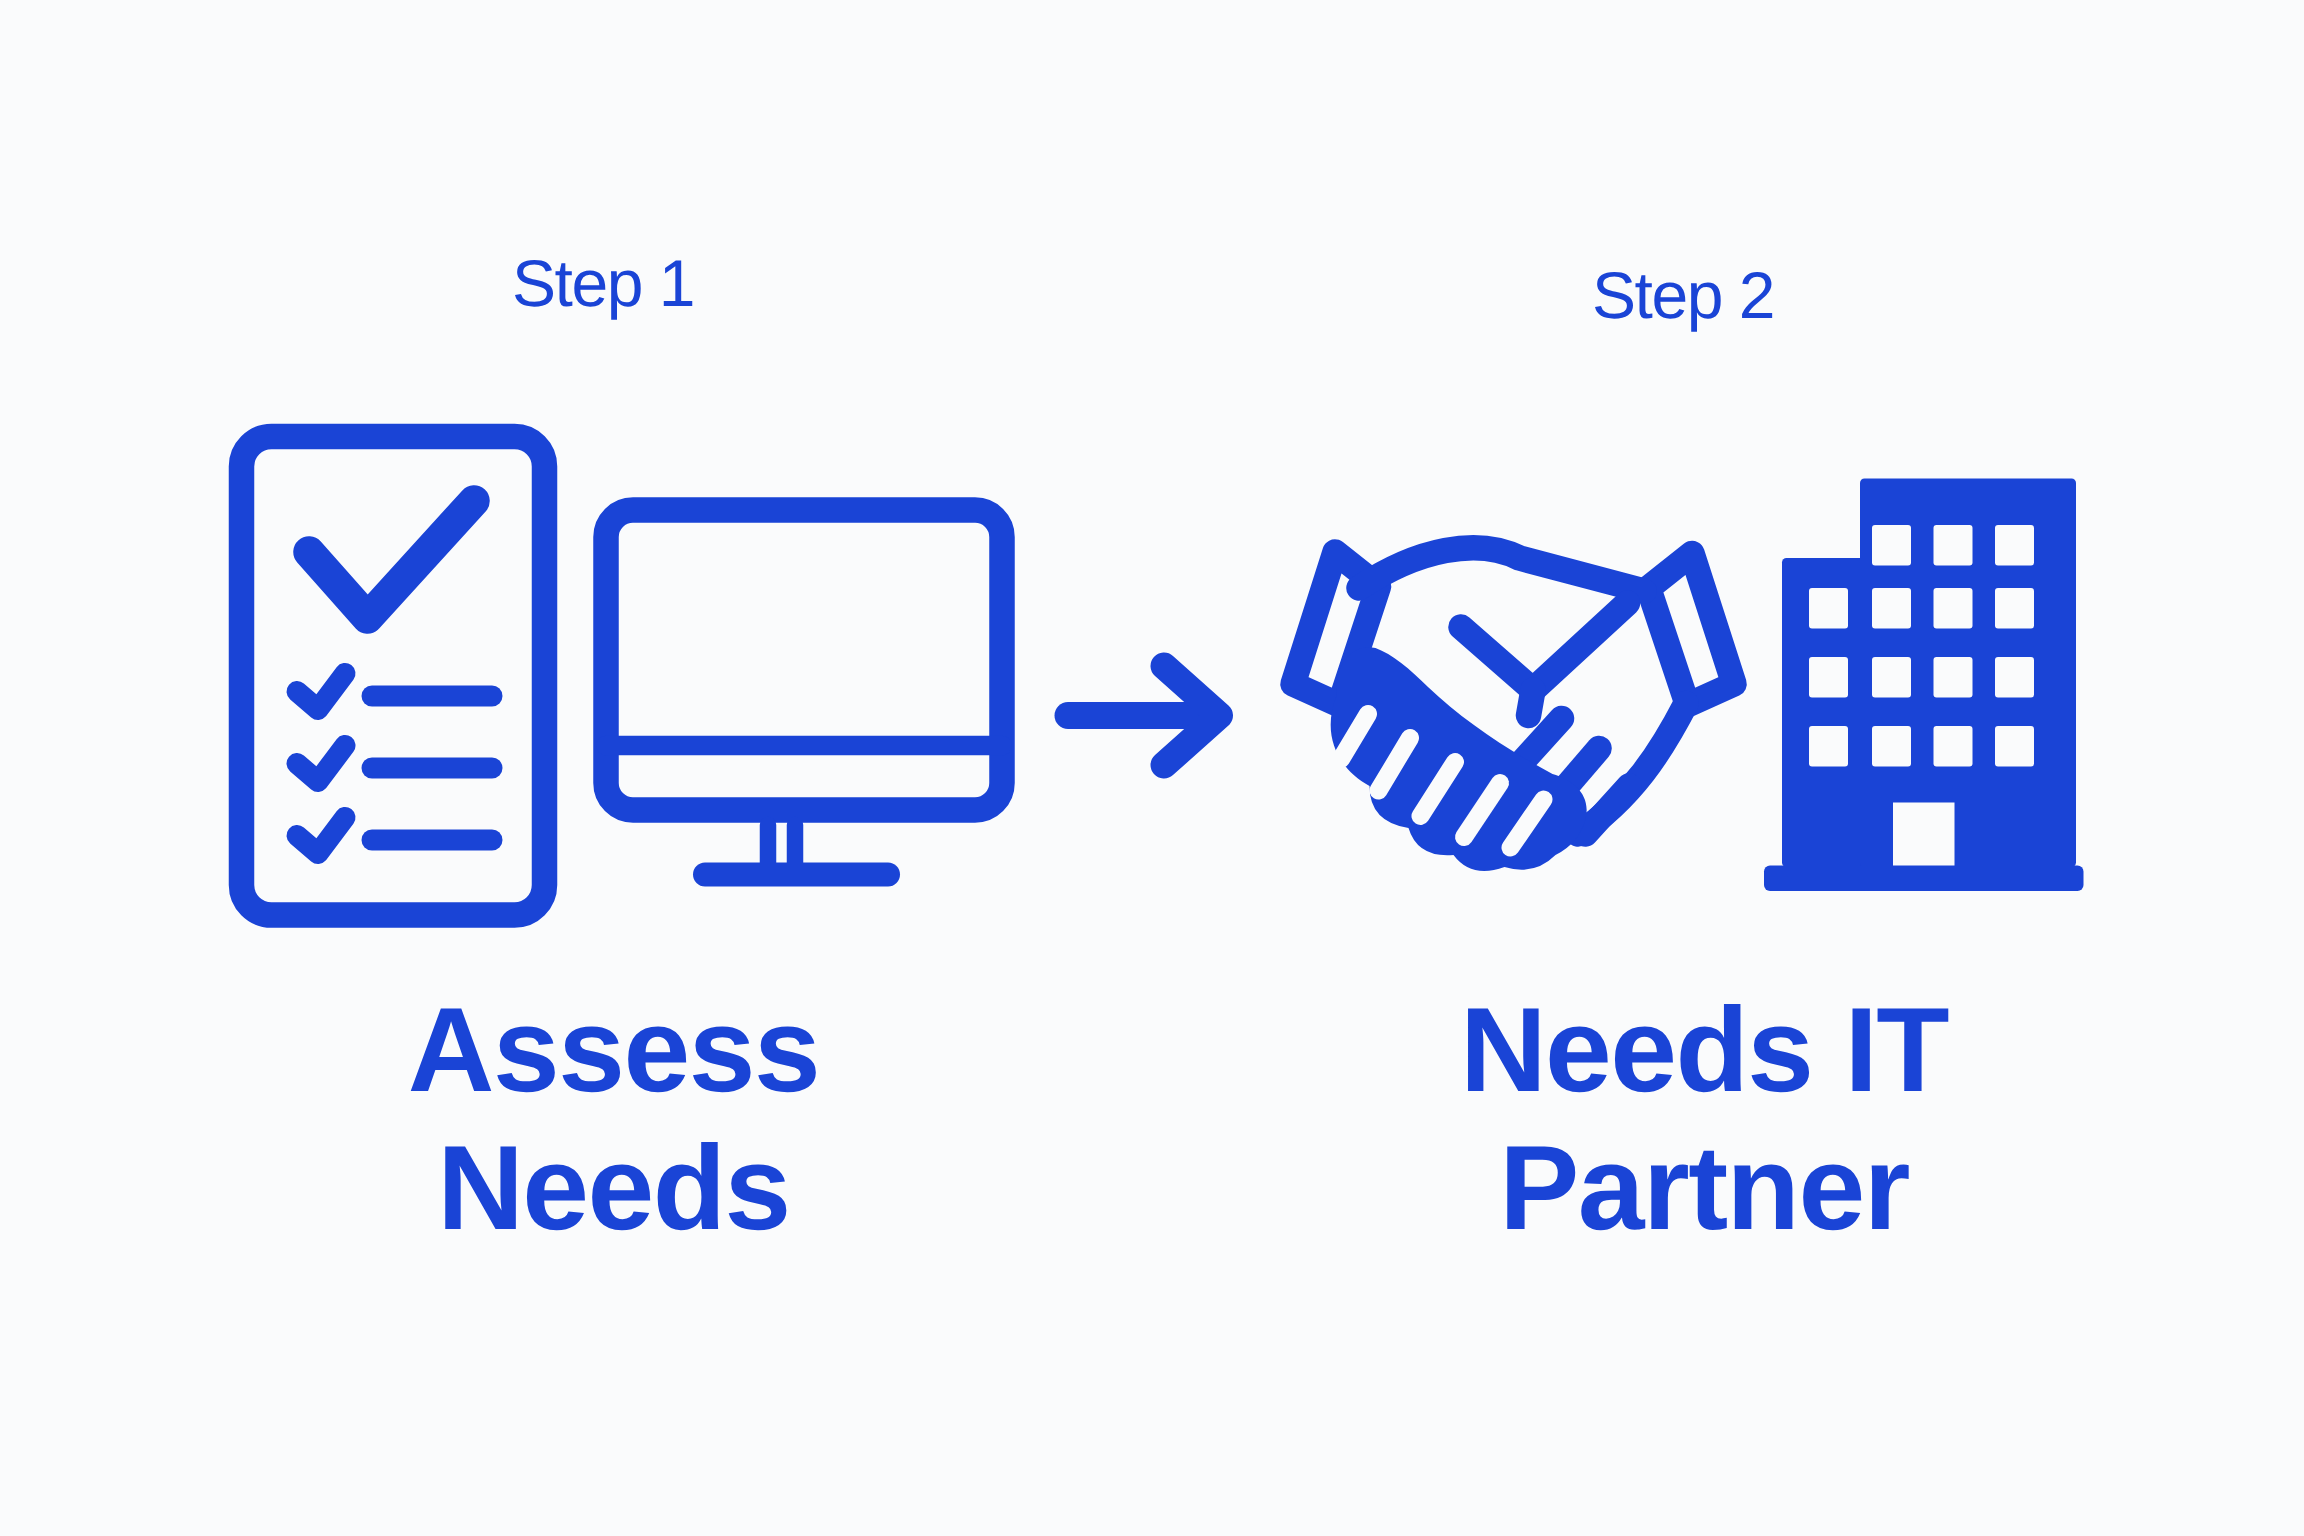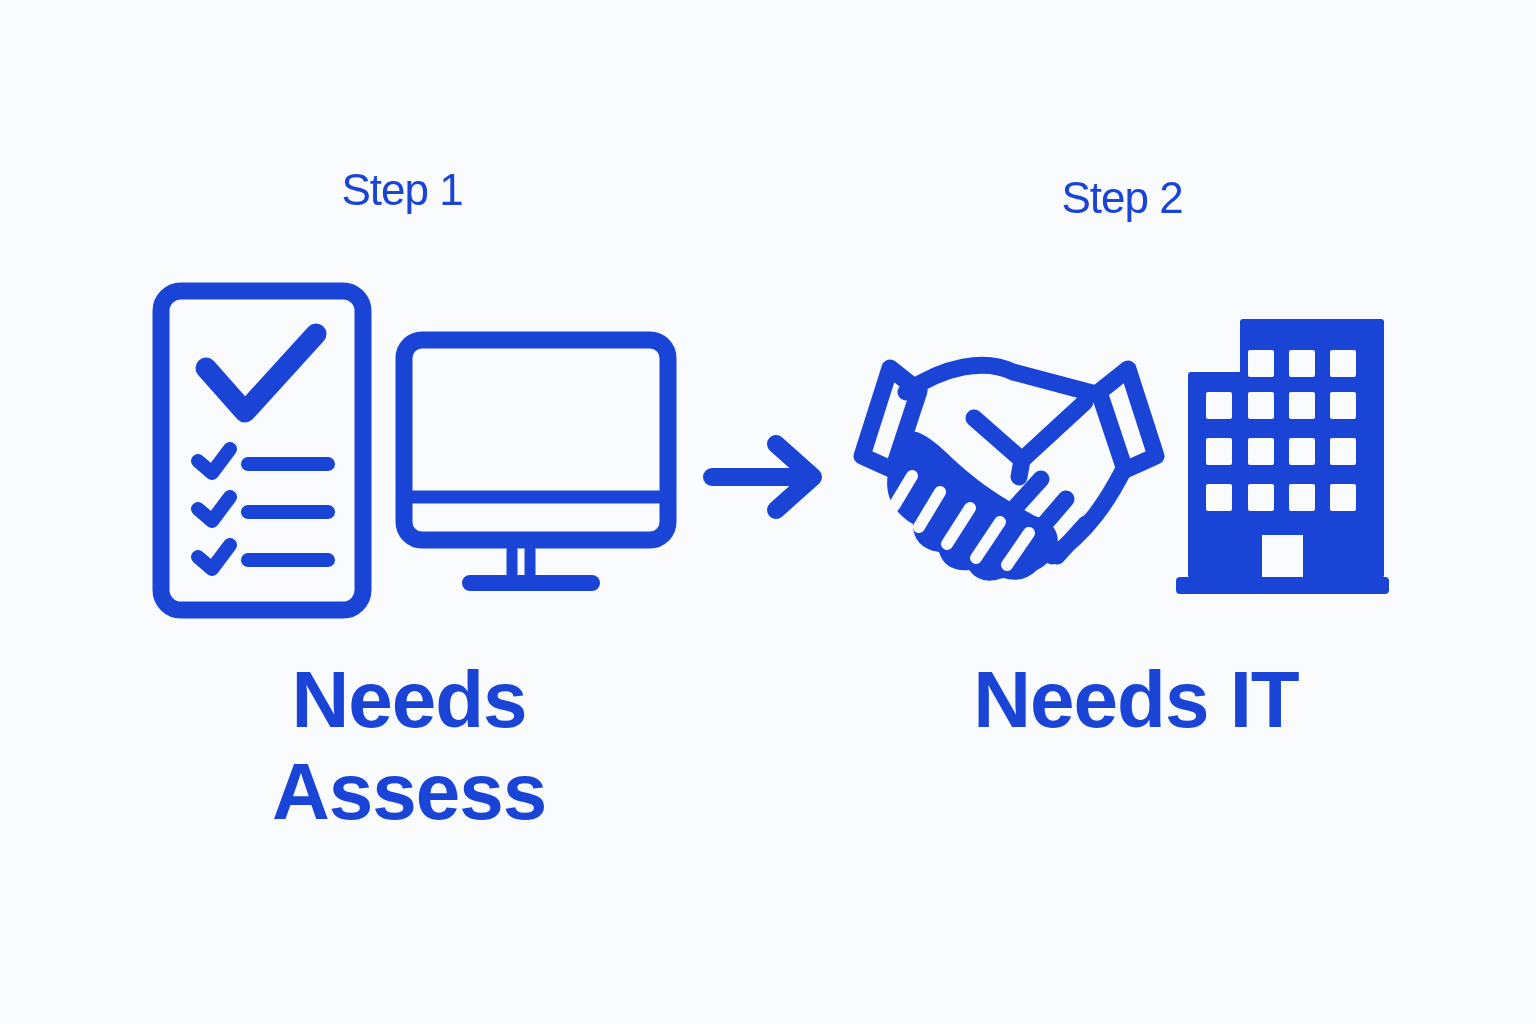--- a/index.html
+++ b/index.html
@@ -152,20 +152,21 @@
       <rect x="1206" y="484" width="26" height="27" rx="2"></rect>
       <rect x="1248" y="484" width="26" height="27" rx="2"></rect>
       <rect x="1289" y="484" width="26" height="27" rx="2"></rect>
       <rect x="1330" y="484" width="26" height="27" rx="2"></rect>
 
       <rect x="1262" y="535" width="41" height="42"></rect>
     </g>
   </svg>
 
   <div class="caption pos-step1-caption">
+    <span>Assess</span>
     <span>Needs</span>
-    <span>Assess</span>
   </div>
   <div class="caption pos-step2-caption">
     <span>Needs IT</span>
+    <span>Partner</span>
   </div>
 
 </div>
 
 </body></html>

